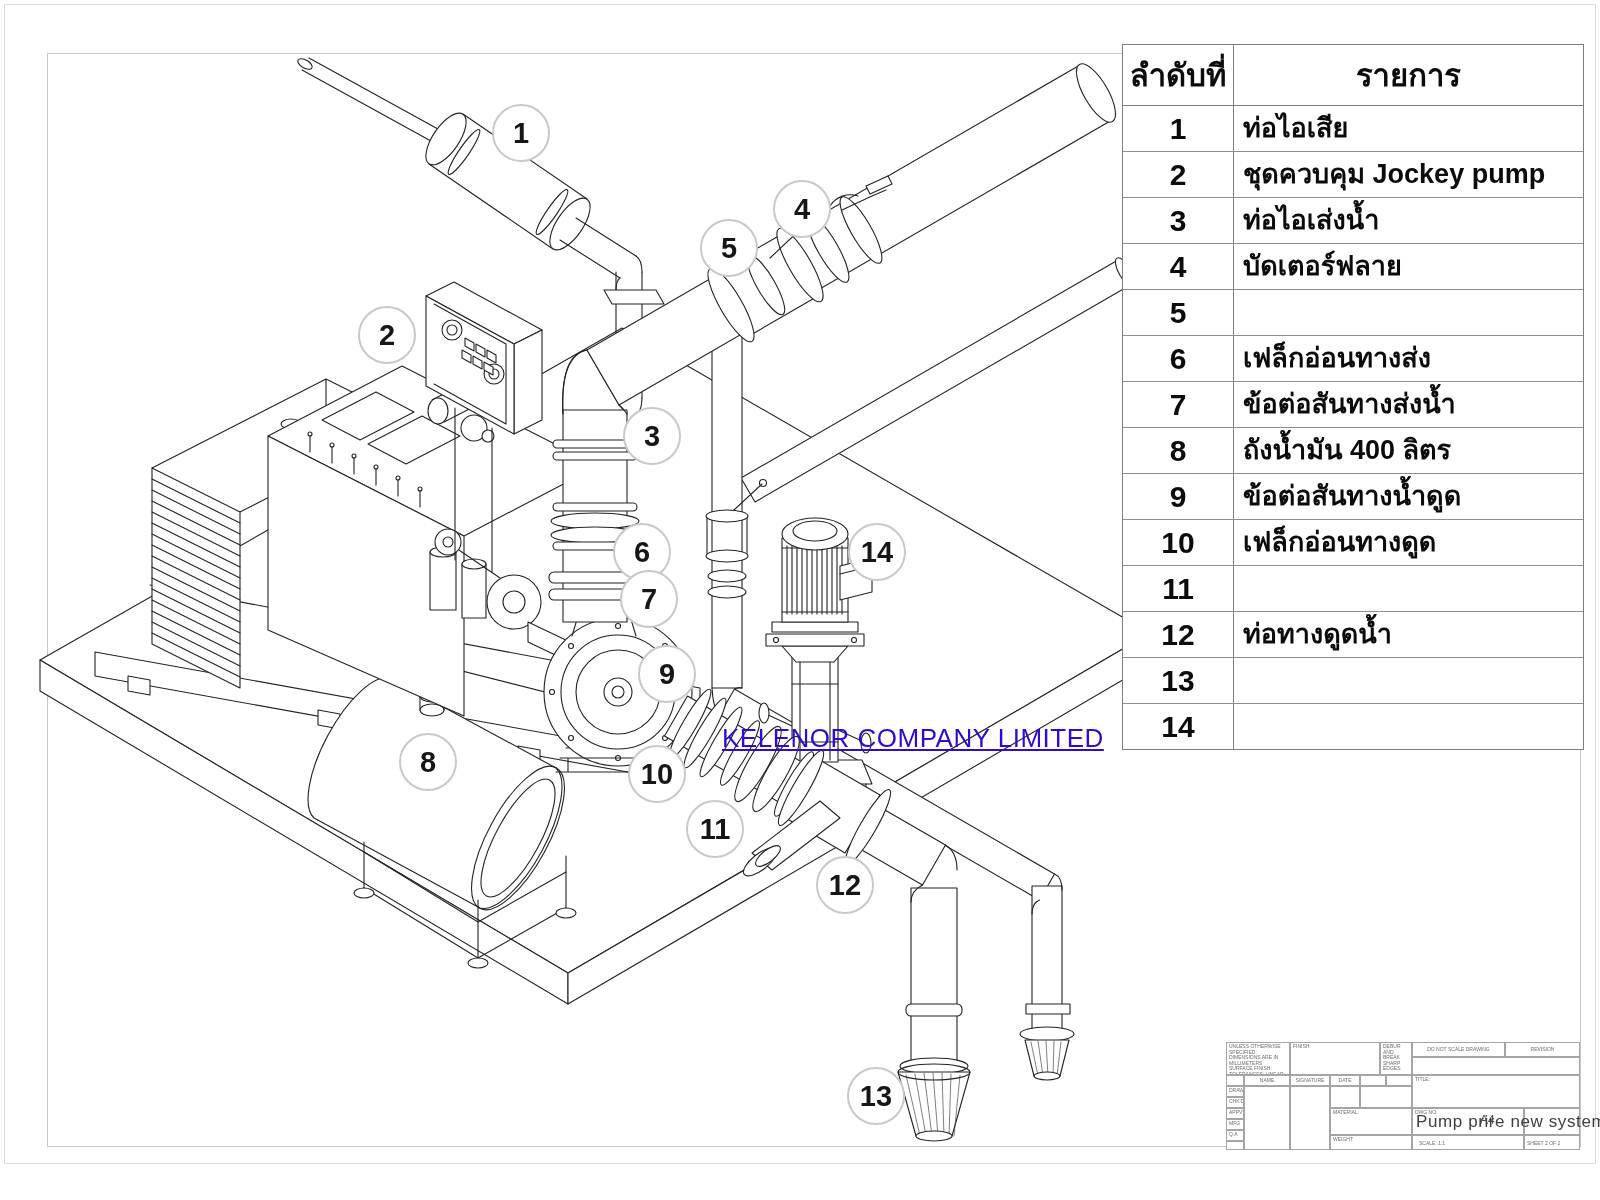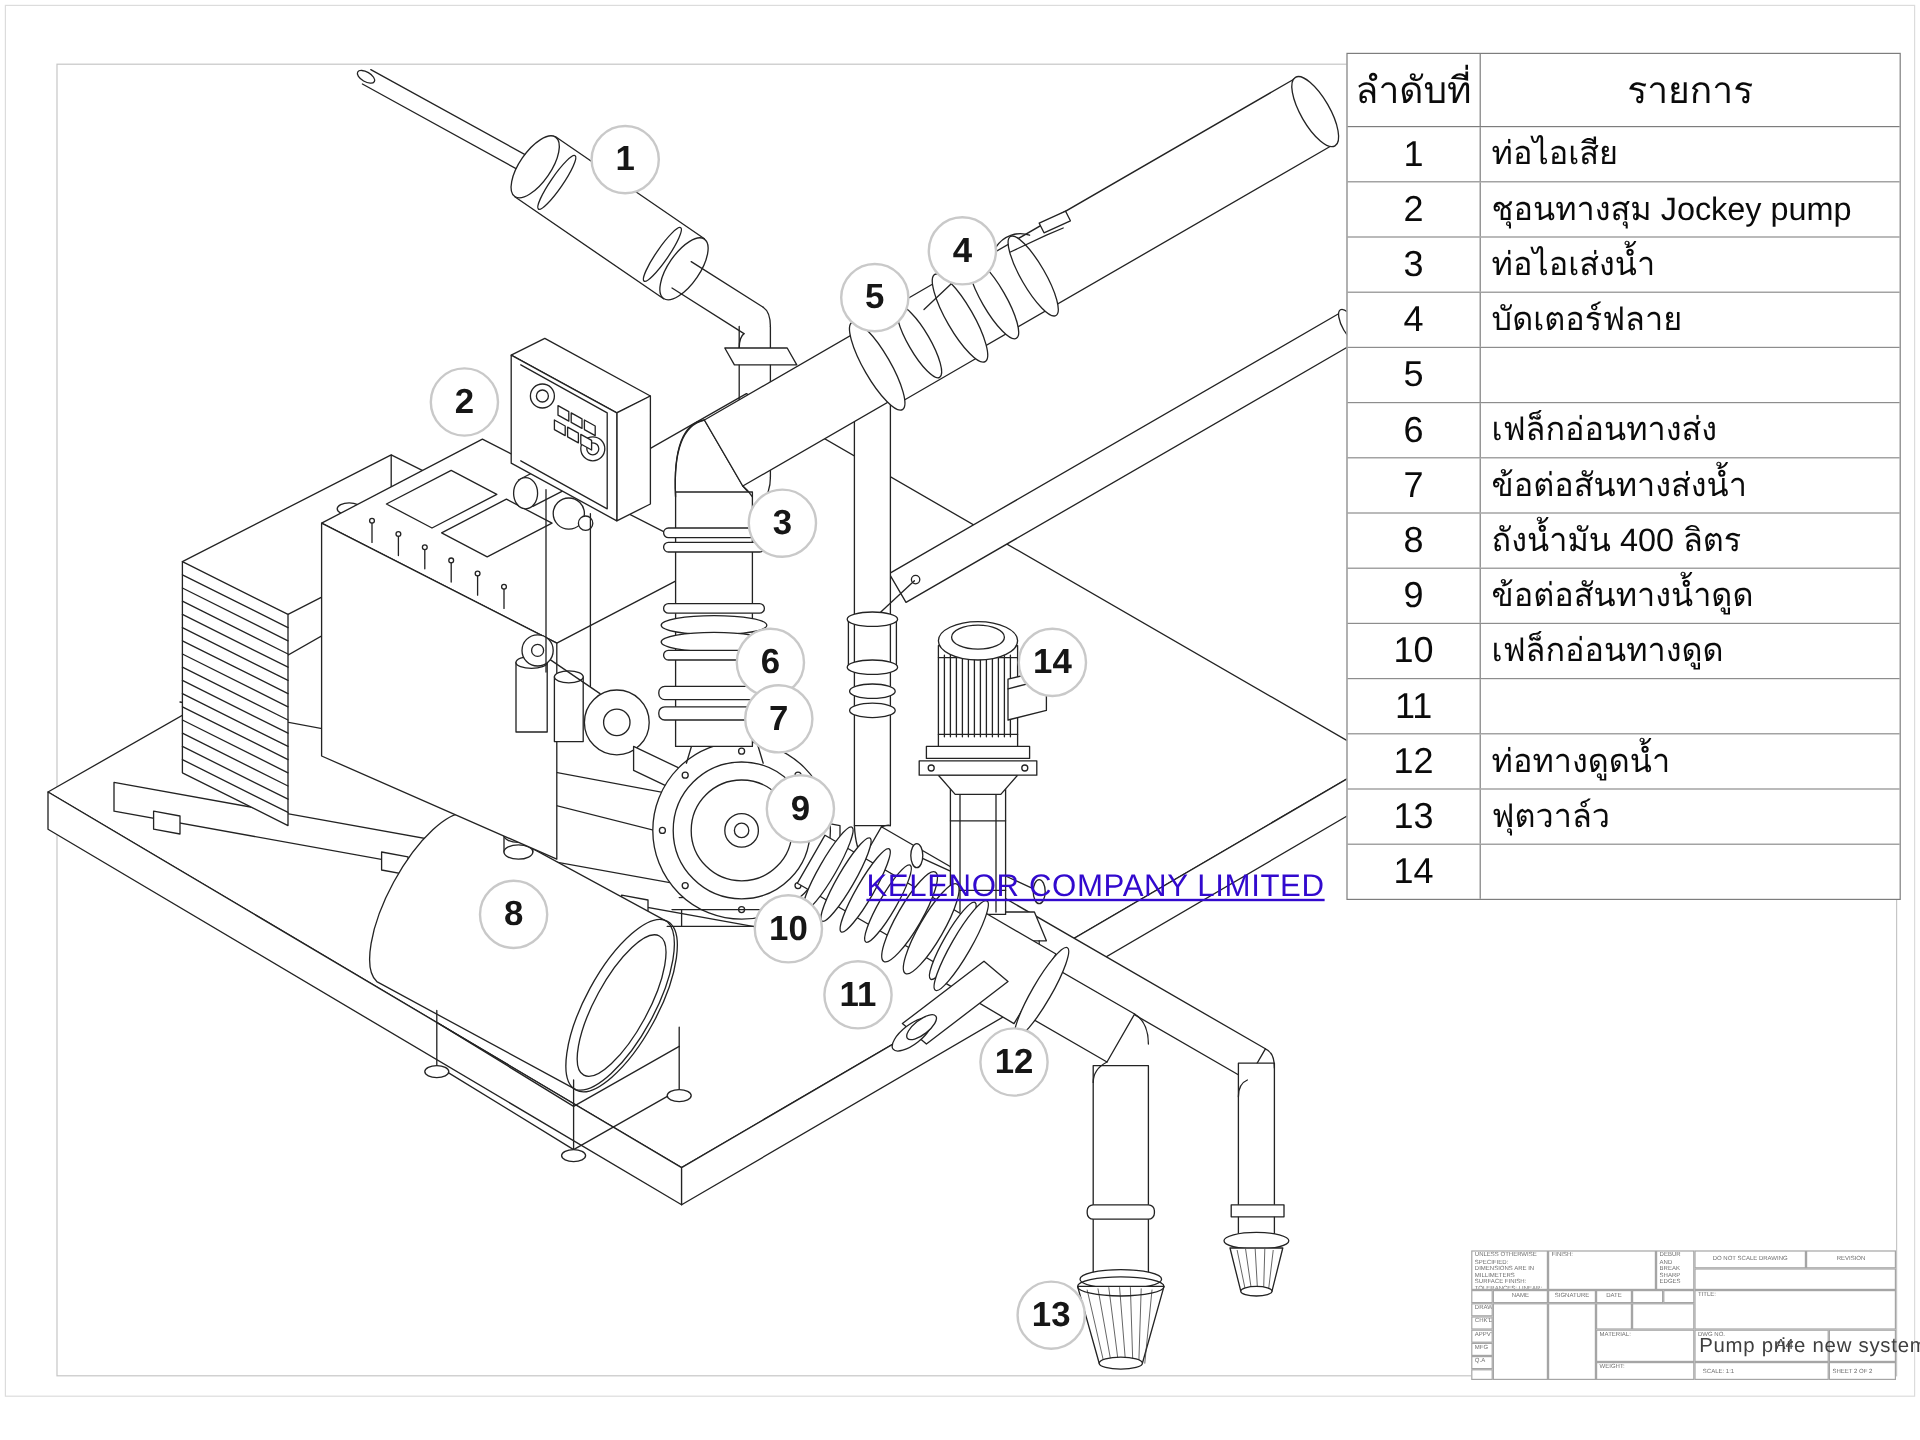--- a/index.html
+++ b/index.html
@@ -9,21 +9,21 @@
   #cad{position:absolute;left:0;top:0;z-index:2;}
   #cad *{stroke:#232323;stroke-width:1.1;fill:none;stroke-linecap:round;stroke-linejoin:round;}
   #cad .w{fill:#ffffff;}
   #cad .h{stroke-width:.65;stroke:#3a3a3a;}
   
   .balloon{position:absolute;width:54px;height:54px;border-radius:50%;background:#fff;border:2px solid #c9c9c9;
     display:flex;align-items:center;justify-content:center;font-size:29px;font-weight:bold;color:#161616;z-index:4;}
   
   .watermark{position:absolute;left:722px;top:723px;font-size:26px;letter-spacing:.5px;color:#3209CE;z-index:5;white-space:nowrap;}
   
-  .parts-table{position:absolute;left:1122px;top:44px;width:460px;background:#fff;border:1px solid #7d7d7d;z-index:6;color:#0b0b0b;}
+  .parts-table{position:absolute;left:1122px;top:44px;width:460px;background:#fff;border:1px solid #7d7d7d;z-index:6;color:#0b0b0b;font-weight:bold;}
   .pt-head{display:flex;height:60px;border-bottom:1px solid #7d7d7d;}
   .pt-row{display:flex;height:45px;border-bottom:1px solid #8d8d8d;}
   .pt-row:last-child{border-bottom:none;}
   .c-no{width:110px;flex:none;border-right:1px solid #7d7d7d;display:flex;align-items:center;justify-content:center;}
   .c-item{flex:1;display:flex;align-items:center;padding-left:9px;}
   .pt-head .c-no,.pt-head .c-item{font-size:31px;}
   .pt-head .c-item{justify-content:center;padding-left:0;}
   .pt-row .c-no{font-size:30px;}
   .pt-row .c-item{font-size:27px;line-height:27px;}
   
@@ -352,21 +352,21 @@
   <div class="pt-head">
     <div class="c-no">ลำดับที่</div>
     <div class="c-item">รายการ</div>
   </div>
   <div class="pt-row">
       <div class="c-no">1</div>
       <div class="c-item">ท่อไอเสีย</div>
     </div>
   <div class="pt-row">
       <div class="c-no">2</div>
-      <div class="c-item">ชุอนทางสุม Jockey pump</div>
+      <div class="c-item">ชุดควบคุม Jockey pump</div>
     </div>
   <div class="pt-row">
       <div class="c-no">3</div>
       <div class="c-item">ท่อไอเส่งน้ำ</div>
     </div>
   <div class="pt-row">
       <div class="c-no">4</div>
       <div class="c-item">บัดเตอร์ฟลาย</div>
     </div>
   <div class="pt-row">
@@ -394,21 +394,20 @@
     </div>
   <div class="pt-row">
       <div class="c-no">11</div>
     </div>
   <div class="pt-row">
       <div class="c-no">12</div>
       <div class="c-item">ท่อทางดูดน้ำ</div>
     </div>
   <div class="pt-row">
       <div class="c-no">13</div>
-      <div class="c-item">ฟุตวาล์ว</div>
     </div>
   <div class="pt-row">
       <div class="c-no">14</div>
     </div>
 </div>
 
 <div class="tblock">
   <div class="tb" style="left:0;top:0;width:64px;height:33px;">UNLESS OTHERWISE SPECIFIED: DIMENSIONS ARE IN MILLIMETERS SURFACE FINISH: TOLERANCES: LINEAR: ANGULAR:</div>
   <div class="tb" style="left:64px;top:0;width:90px;height:33px;">FINISH:</div>
   <div class="tb" style="left:154px;top:0;width:32px;height:33px;">DEBUR AND BREAK SHARP EDGES</div>

